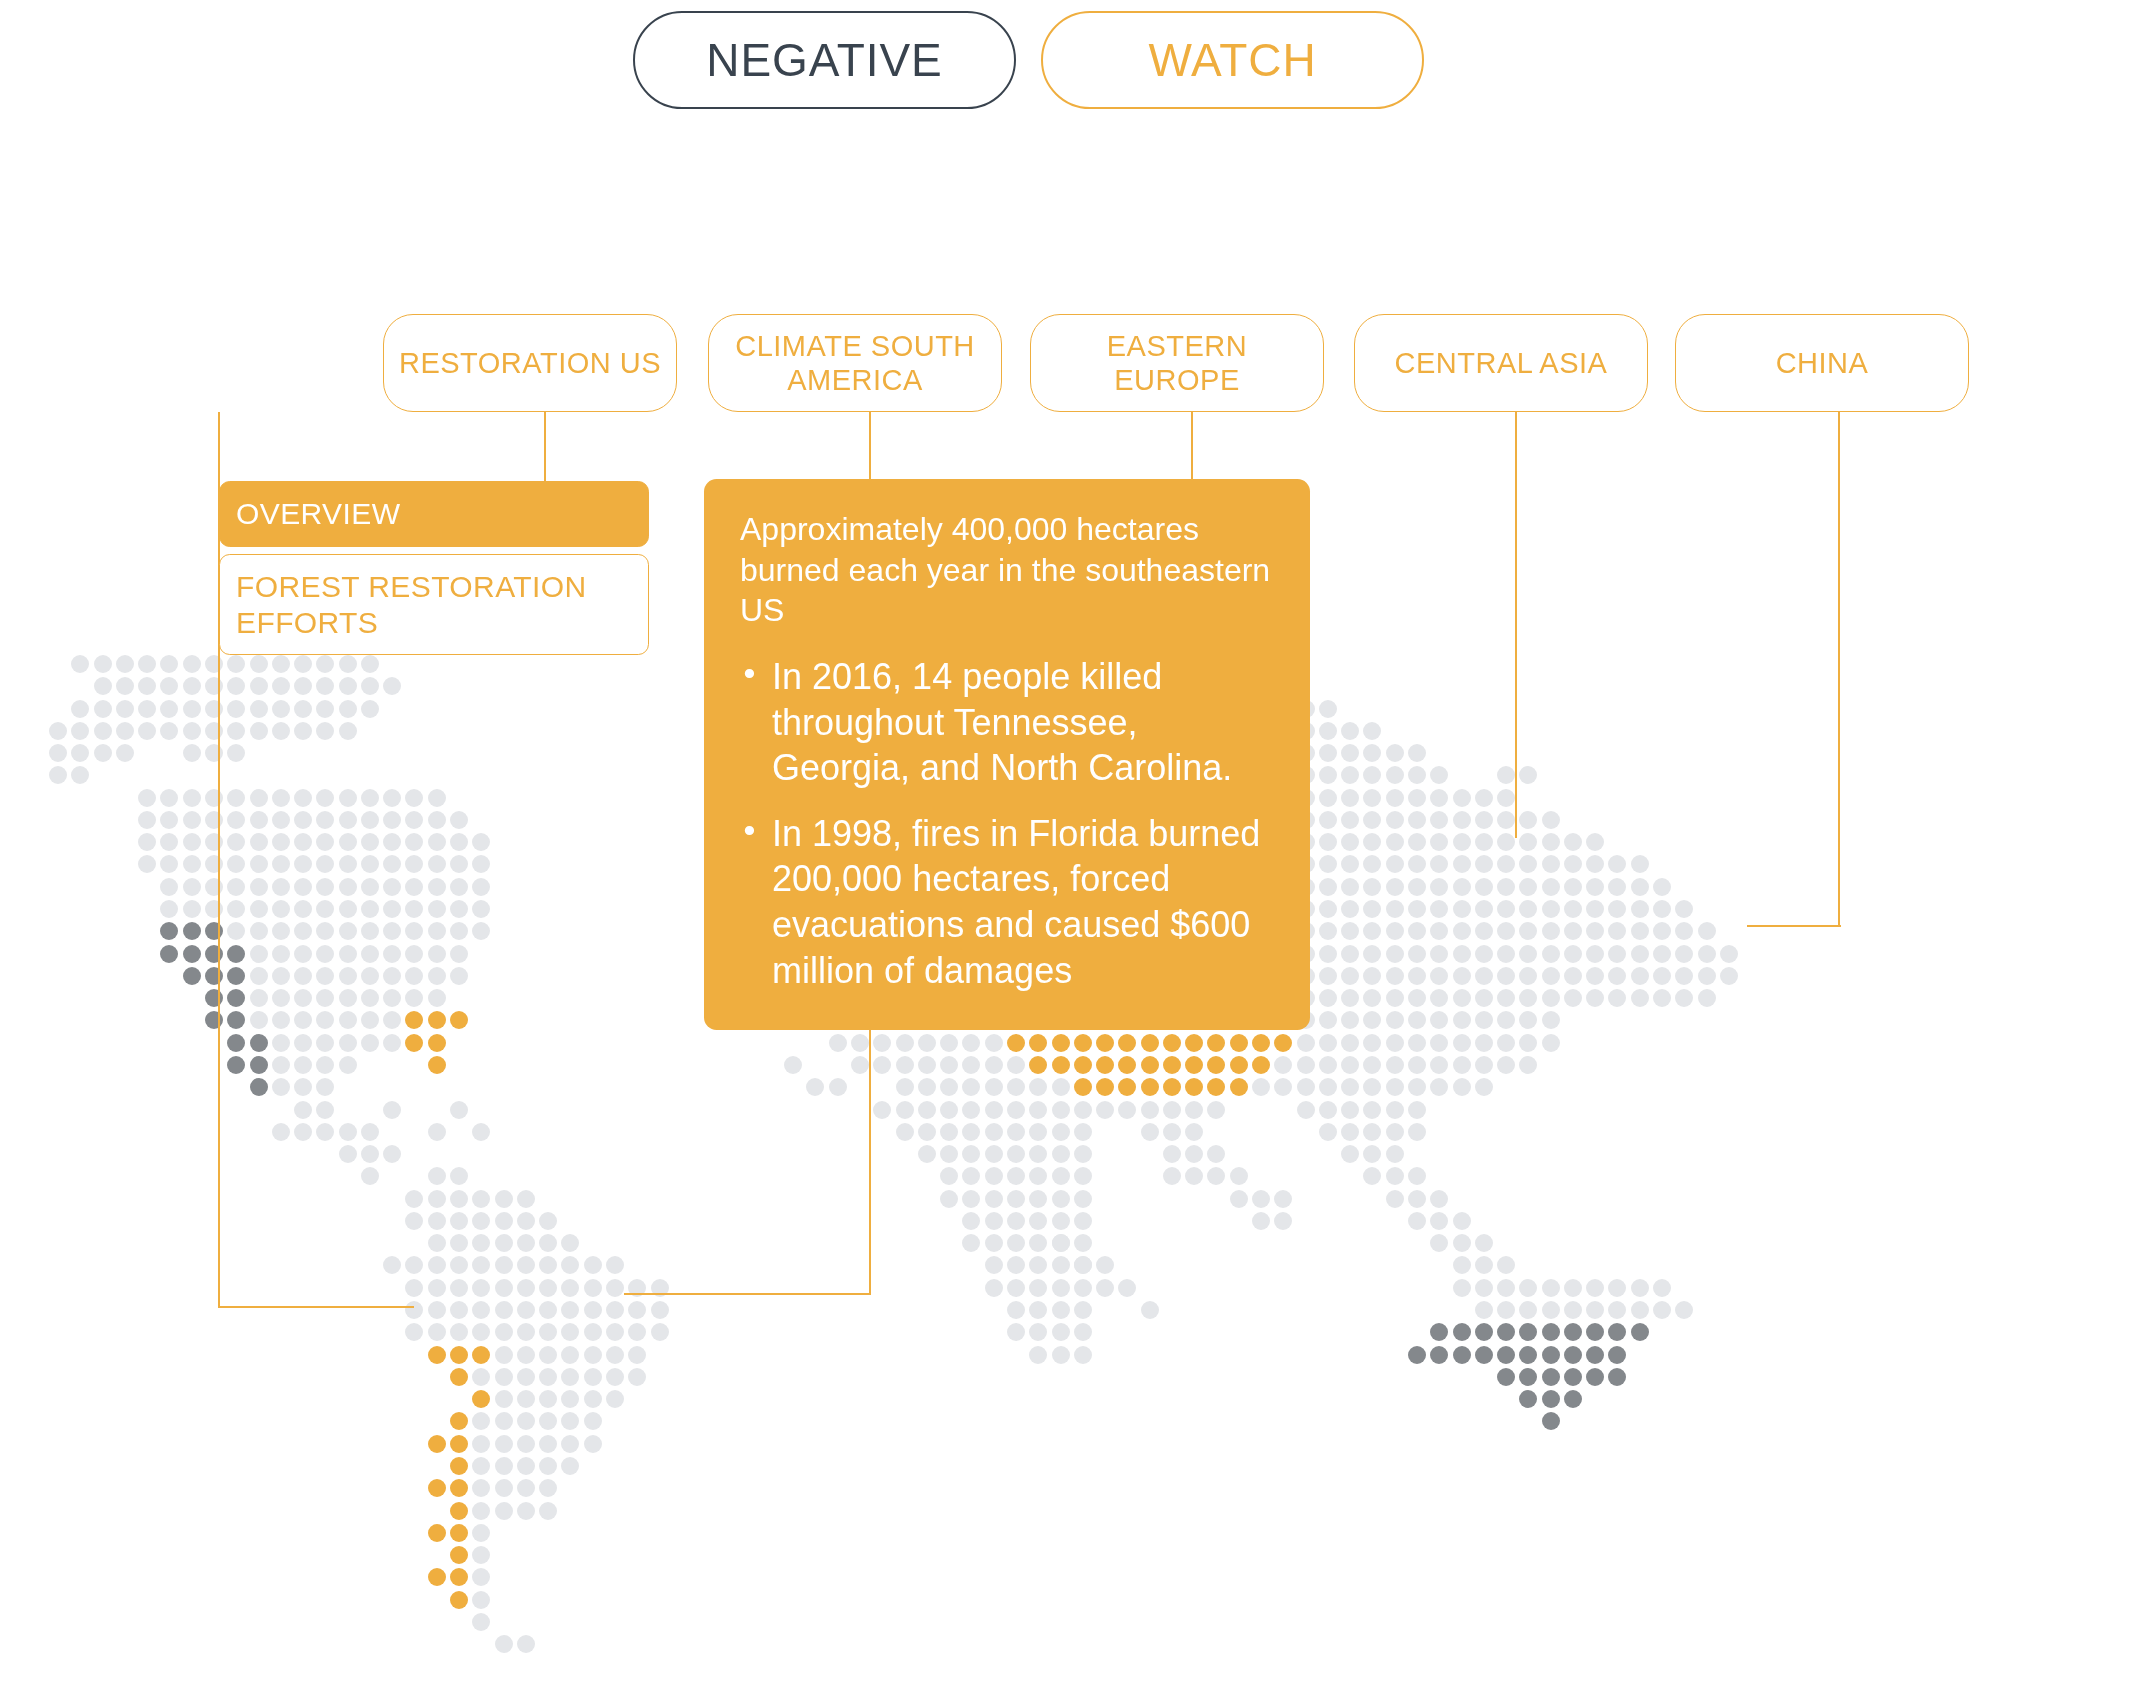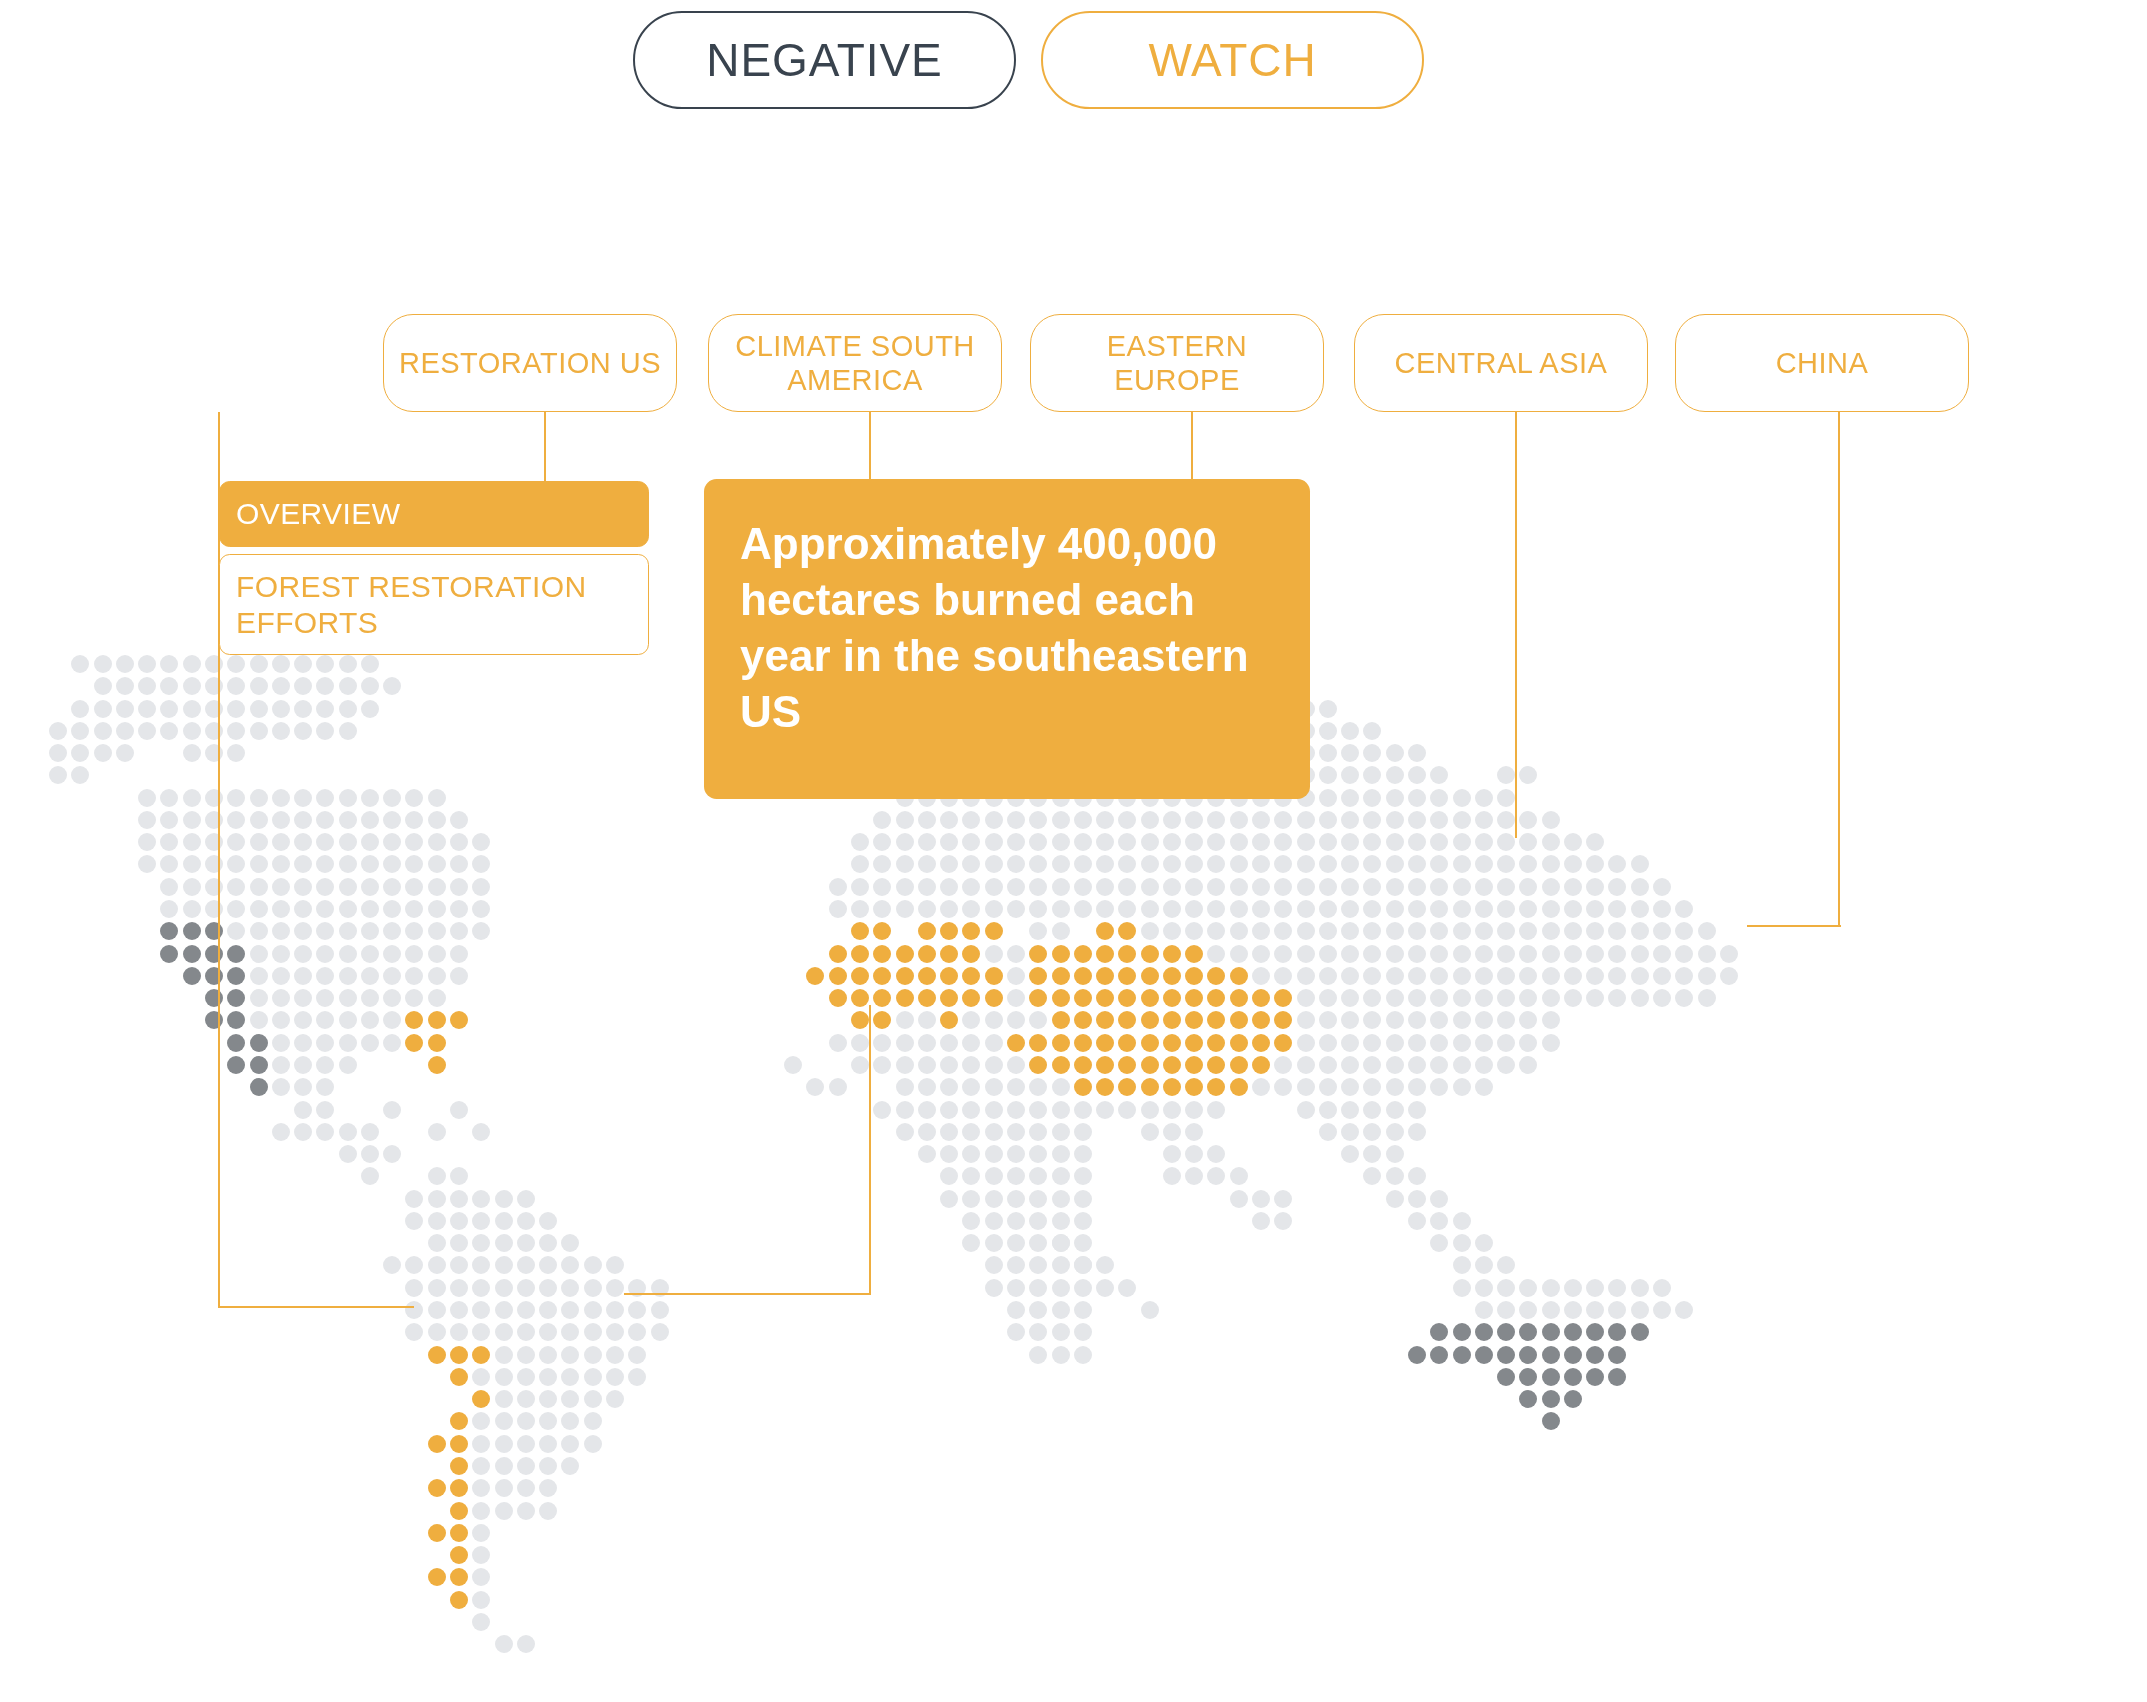--- a/index.html
+++ b/index.html
@@ -52,21 +52,21 @@
     min-height:66px;display:flex;align-items:center;
   }
   .menu-item.active{background:#efae3f;color:#ffffff;border-color:#efae3f;}
 
   
   #panel{
     position:absolute;left:704px;top:479px;width:606px;
     background:#efae3f;border-radius:12.5px;
     padding:30px 36px 36px 36px;box-sizing:border-box;color:#ffffff;z-index:9;
   }
-  #panel-head{font-size:44px;line-height:1.27;margin:7px 0 23px 0;font-weight:bold;}
+  #panel-head{font-size:32px;line-height:1.27;margin:0 0 23px 0;}
   #panel ul{list-style:none;margin:0;padding:0;}
   #panel li{
     position:relative;font-size:36px;line-height:1.27;
     padding-left:32px;margin-bottom:19.6px;
   }
   #panel li:last-child{margin-bottom:0;}
   #panel li::before{
     content:"\2022";position:absolute;left:3.6px;top:-1.8px;font-size:34px;
   }
 </style>
@@ -1253,14 +1253,18 @@
     <div class="tab" style="left: 1675px; width: 294px;">CHINA</div>
   </div>
 
 <div id="menu">
     <div class="menu-item active">OVERVIEW</div>
     <div class="menu-item">FOREST RESTORATION EFFORTS</div>
   </div>
 
 <div id="panel">
   <div id="panel-head">Approximately 400,000 hectares burned each year in the southeastern US</div>
+  <ul id="panel-list">
+      <li>In 2016, 14 people killed throughout Tennessee, Georgia, and North Carolina.</li>
+      <li>In 1998, fires in Florida burned 200,000 hectares, forced evacuations and caused $600 million of damages</li>
+    </ul>
 </div>
 
 
 </body></html>

